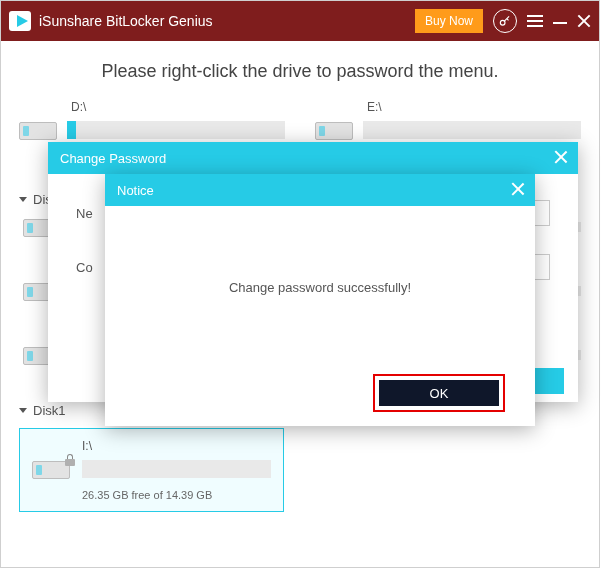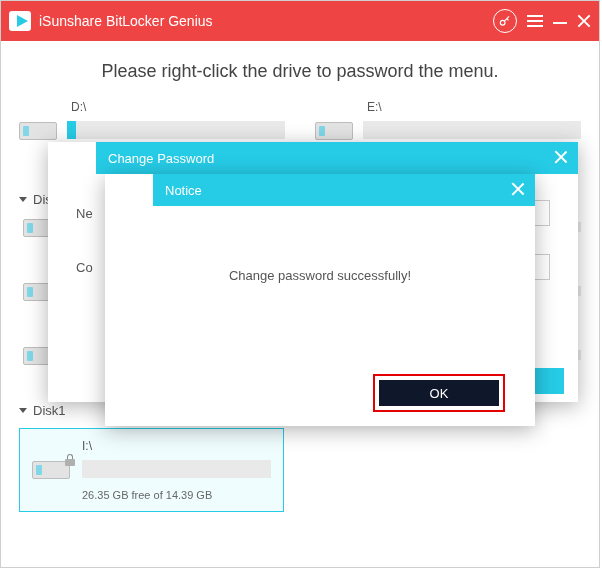--- a/index.html
+++ b/index.html
@@ -1,21 +1,21 @@
 <!DOCTYPE html>
 <html><head>
 <meta charset="utf-8">
 <style>
   * { margin: 0; padding: 0; box-sizing: border-box; font-family: "Microsoft YaHei", Arial, sans-serif; }
   body { width: 602px; height: 570px; overflow: hidden; background: #fff; }
   .window { width: 600px; height: 568px; border: 1px solid #cfcfcf; background: #fff; }
 
   
   .titlebar {
-    height: 40px; background: #ef4444; color: #fff;
+    height: 40px; background: #7f1d1d; color: #fff;
     display: flex; align-items: center; padding: 0 8px; position: relative;
   }
   .titlebar .logo { width: 22px; height: 20px; background: #fff; border-radius: 3px; margin-right: 8px; display: flex; align-items: center; justify-content: center; }
   .titlebar .logo .tri { width: 0; height: 0; border-left: 11px solid #26cbe6; border-top: 6px solid transparent; border-bottom: 6px solid transparent; margin-left: 4px;}
   .titlebar .title { font-size: 14px; font-weight: 500;}
   .titlebar .right-controls { margin-left: auto; display: flex; align-items: center; gap: 10px; }
   .buy-now { background: #ff9b1a; color: #fff; font-size: 12px; padding: 5px 10px; border: none; cursor: pointer;}
   .key-btn { width: 24px; height: 24px; border: 1.5px solid #fff; border-radius: 50%; display: flex; align-items: center; justify-content: center; cursor: pointer;}
   .key-btn svg { width: 14px; height: 14px; stroke:#fff; fill:none; }
   .win-menu { width: 16px; height: 16px; cursor: pointer; display:flex; flex-direction:column; justify-content:space-between; padding:2px 0;}
@@ -54,51 +54,52 @@
   .selected-drive .row1{display:flex;align-items:center;gap:10px;}
   .selected-drive .bar-wrap { flex:1; height:18px;background:#e9e9e9;}
   .selected-drive .free { font-size:11px; color:#666; margin-top:8px; padding-left:50px;}
   .drive-icon.lock { position:relative;}
   .drive-icon.lock .lockicon{position:absolute;right:-3px;top:-3px;width:10px;height:10px;}
   .drive-icon.lock .lockicon .shackle{width:6px;height:5px;border:1.5px solid #888;border-bottom:none;border-radius:4px 4px 0 0;margin:0 auto;}
   .drive-icon.lock .lockicon .body{width:10px;height:7px;background:#b0b0b0;border-radius:1px;}
 
   
   .dialog { position: absolute; box-shadow: 0 4px 20px rgba(0,0,0,0.3); background:#fff; }
-  .dialog .dlg-title { height:32px; background:#26cbe6; color:#fff; display:flex; align-items:center; padding:0 12px; font-size:13px; position:relative;margin-left:48px;}
+  .dialog .dlg-title { height:32px; background:#26cbe6; color:#fff; display:flex; align-items:center; padding:0 12px; font-size:13px; position:relative;}
   .dlg-close { position:absolute; right:10px; top:8px; cursor:pointer; width:14px;height:14px;}
   .dlg-close::before,.dlg-close::after{content:"";position:absolute;left:6px;top:-1px;width:1.5px;height:16px;background:#fff;}
   .dlg-close::before{transform:rotate(45deg);}
   .dlg-close::after{transform:rotate(-45deg);}
 
   .dialog.change-pw { left:48px; top:142px; width:530px; height:260px;}
   .dialog.change-pw .content { padding: 26px 28px; font-size:13px; color:#555;}
   .form-row{display:flex;align-items:center;margin-bottom:28px;}
   .form-row label{width:40px;}
   .form-row input{flex:1;height:26px;border:1px solid #ccc;padding:0 6px;font-size:12px;}
   .change-pw .big-btn{position:absolute;right:14px;bottom:8px;width:72px;height:26px;background:#26cbe6;}
 
   .dialog.notice { left:105px; top:174px; width:430px; height:252px;}
   .dialog.notice .content { padding: 30px 20px; text-align:center; font-size:13px; color:#555;}
-  .dialog.notice .msg{margin-top:32px;}
+  .dialog.notice .msg{margin-top:44px;}
   .ok-wrap { position:absolute; bottom: 14px; right: 30px; padding: 4px; border: 2px solid #e40000;}
   .ok-btn { width: 120px; height: 26px; background:#0f172a; border:none; color:#fff; font-size:13px; cursor:pointer;}
 
 </style>
 </head>
 <body>
 
 <div class="window">
 
   <div class="titlebar">
     <div class="logo">
         <div class="tri"></div>
       </div>
     <span class="title">iSunshare BitLocker Genius</span>
     <div class="right-controls">
+      <button class="buy-now">Buy Now</button>
       <div class="key-btn">
         <svg viewBox="0 0 24 24" stroke-width="2">
             <circle cx="8" cy="15" r="4"></circle>
             <path d="M10.5 12.5 L19 4 M15 8 L18 11"></path>
           </svg>
       </div>
       <div class="win-menu">
           <div></div>
           <div></div>
           <div></div>

